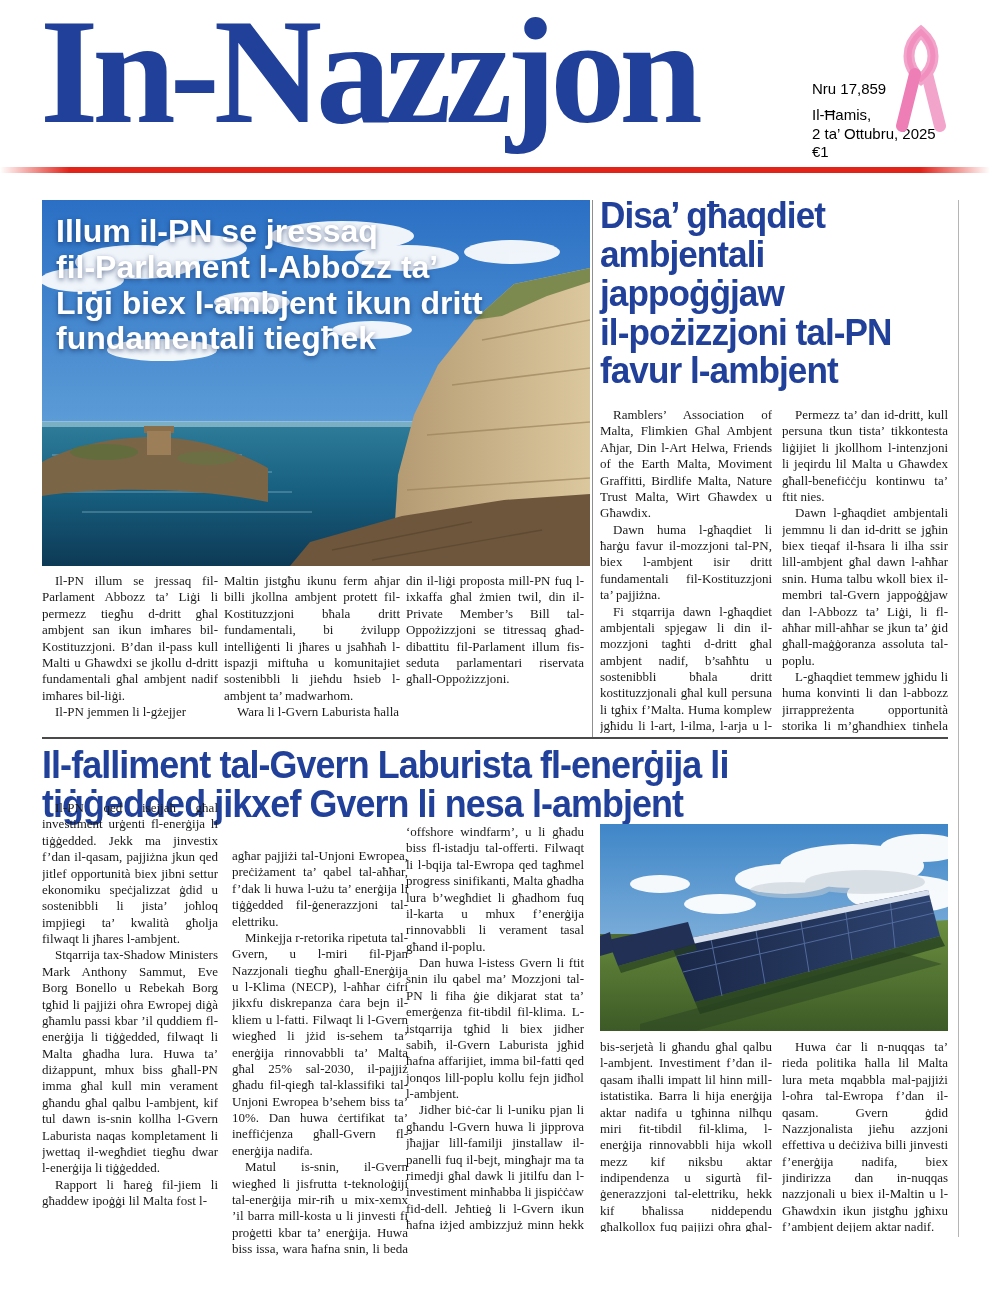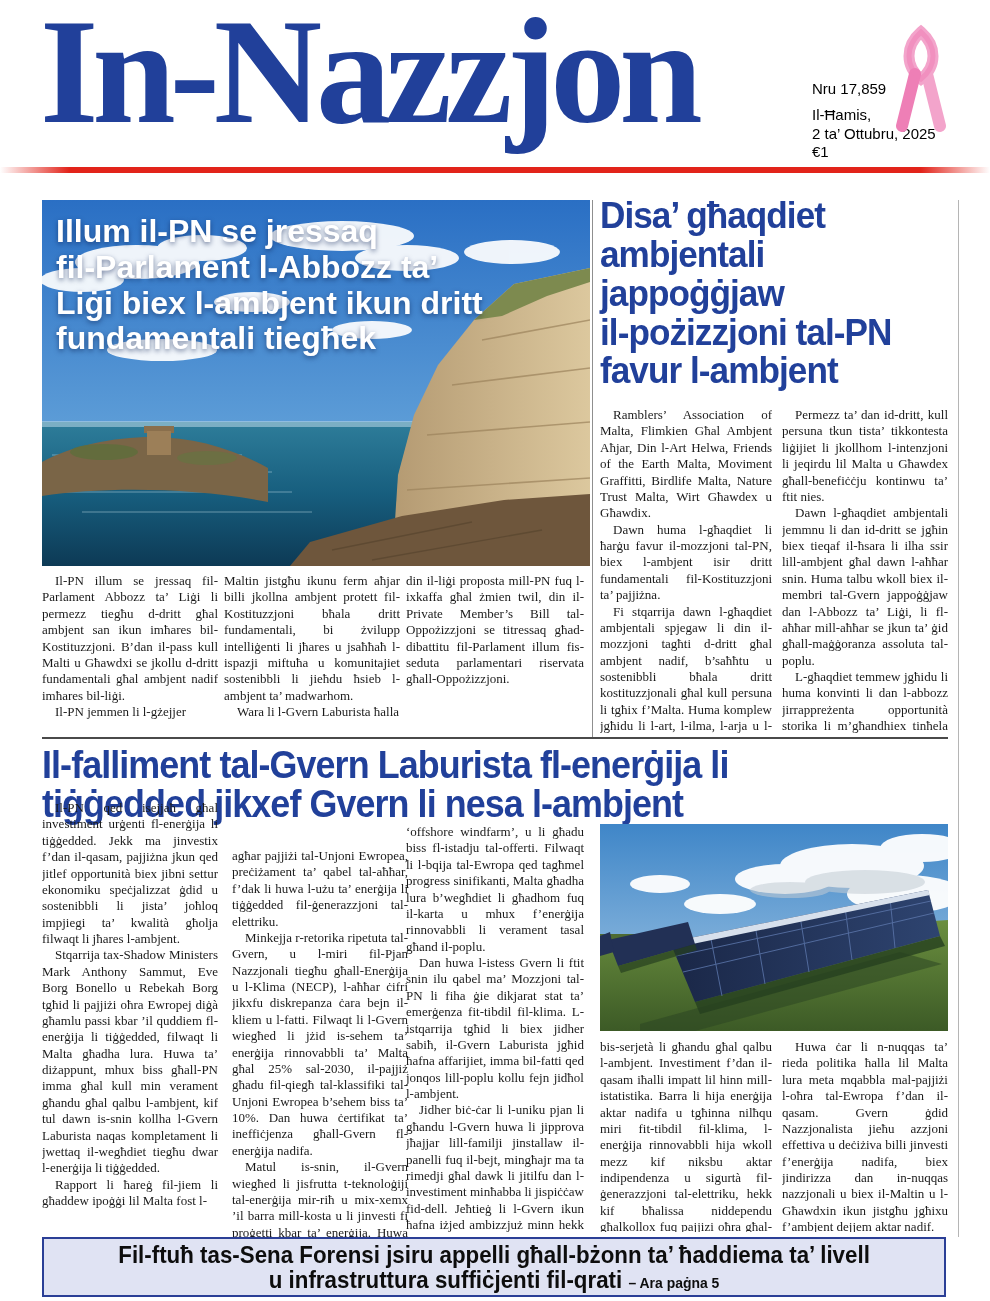--- a/index.html
+++ b/index.html
@@ -222,23 +222,14 @@
       </g>
       <path d="M70,118 L328,66 L330,71 L73,124 Z" fill="#d7e0ec"></path>
       <path d="M8,116 L88,98 L95,120 L18,142 Z" fill="#223055"></path>
       <path d="M0,112 L10,108 L14,128 L0,132 Z" fill="#223055"></path>
       <path d="M18,142 L95,120 L97,126 L21,149 Z" fill="#26401f" opacity=".7"></path>
     </svg>
   </div>
   <div class="bodycol en-c4">bis-serjetà li għandu għal qalbu l-ambjent. Investiment f’dan il-qasam iħalli impatt lil hinn mill-istatistika. Barra li hija enerġija aktar nadifa u tgħinna nilħqu miri fit-tibdil fil-klima, l-enerġija rinnovabbli hija wkoll mezz kif niksbu aktar indipendenza u sigurtà fil-ġenerazzjoni tal-elettriku, hekk kif bħalissa niddependu għalkollox fuq pajjizi oħra għal-LNG.</div>
   <div class="bodycol en-c5"> Huwa ċar li n-nuqqas ta’ rieda politika ħalla lil Malta lura meta mqabbla mal-pajjiżi l-oħra tal-Ewropa f’dan il-qasam. Gvern ġdid Nazzjonalista jieħu azzjoni effettiva u deċiżiva billi jinvesti f’enerġija nadifa, biex jindirizza dan in-nuqqas nazzjonali u biex il-Maltin u l-Għawdxin ikun jistgħu jgħixu f’ambjent dejjem aktar nadif.</div>
 
-  <div class="banner">
-    <div class="banner-inner">
-      <div class="banner-l1">Fil-ftuħ tas-Sena Forensi jsiru appelli għall-bżonn ta’ ħaddiema ta’ livell</div>
-      <div class="banner-l2">
-        <span>u infrastruttura suffiċjenti fil-qrati</span>
-        <span class="banner-ref">– Ara paġna 5</span>
-      </div>
-    </div>
-  </div>
 
 </div>
 
 </body></html>

